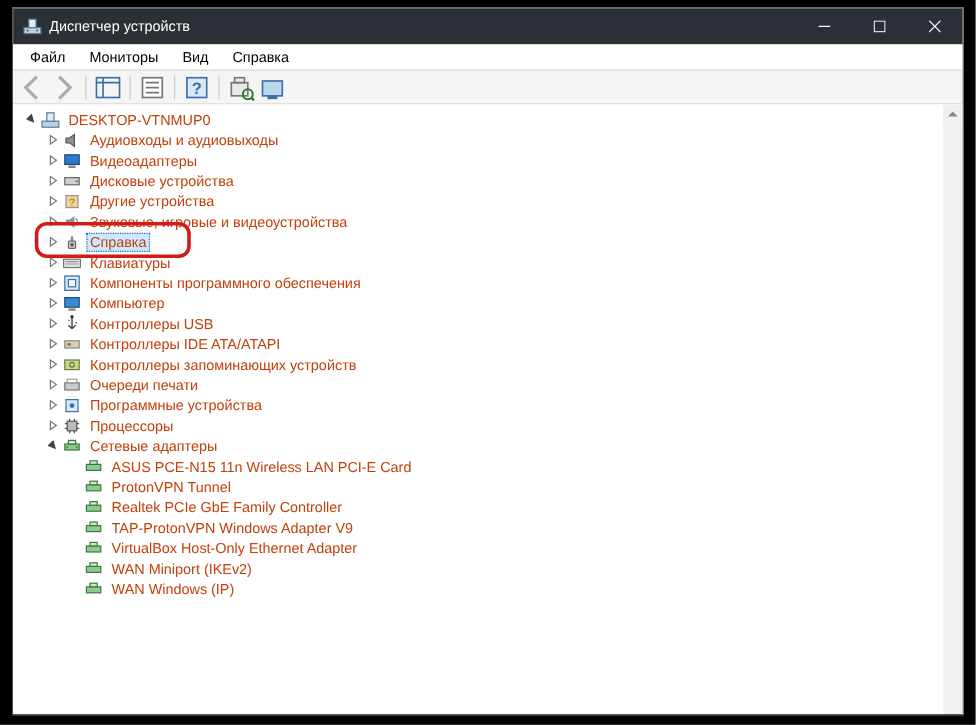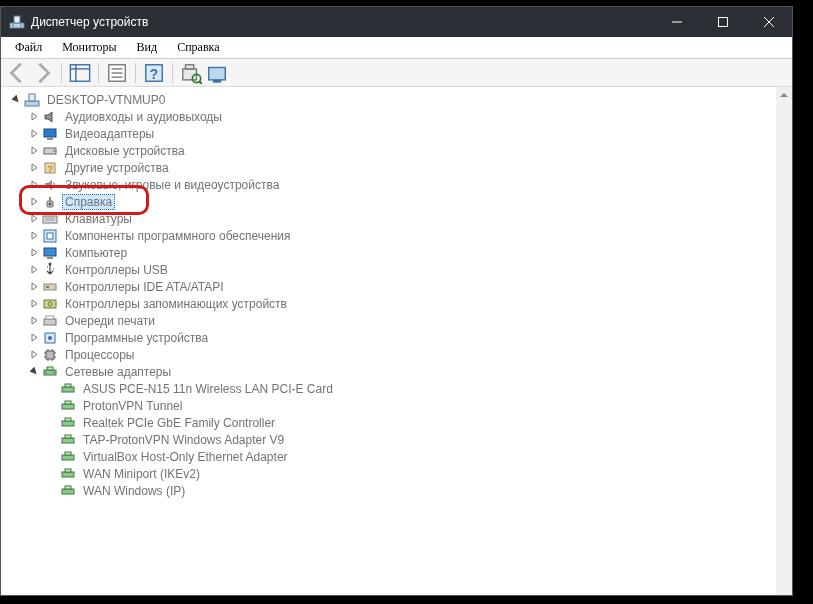--- a/index.html
+++ b/index.html
@@ -7,21 +7,21 @@
   body {
     font-family: "Segoe UI", Tahoma, sans-serif;
     font-size: 12px;
     background: #000;
     width: 813px;
     height: 604px;
     overflow: hidden;
   }
   .window {
     position: absolute;
-    left: 0; top: 6px;
+    left: 10px; top: 6px;
     width: 793px; height: 590px;
     background: #fff;
     border: 1px solid #555;
     display: flex;
     flex-direction: column;
   }
   .titlebar {
     height: 30px;
     background: #2b3036;
     color: #fff;
@@ -40,21 +40,20 @@
   .titlebar .ctl svg { width: 10px; height: 10px; }
 
   .menubar {
     height: 22px;
     background: #fff;
     border-bottom: 1px solid #d0d0d0;
     display: flex;
     align-items: center;
     padding-left: 6px;
     gap: 4px;
-    font-family: Liberation Serif, serif;
   }
   .menubar .menu-item {
     padding: 2px 8px;
     font-size: 12px;
   }
 
   .toolbar {
     height: 28px;
     background: #f5f5f5;
     border-bottom: 1px solid #dcdcdc;
@@ -101,21 +100,21 @@
     flex: 0 0 14px;
   }
   .expander svg { width: 9px; height: 9px; }
   .expander.none { visibility: hidden; }
   .node-icon {
     width: 16px; height: 16px;
     margin-right: 4px;
     flex: 0 0 16px;
     display: flex; align-items: center; justify-content: center;
   }
-  .node-label { font-size: 12px; color: #737373; }
+  .node-label { font-size: 12px; color: #c2410c; }
   .children { padding-left: 18px; }
 
   .highlight-ring {
     position: absolute;
     border: 3px solid #d11a1a;
     border-radius: 10px;
     pointer-events: none;
   }
   .scrollbar-right {
     position: absolute;

